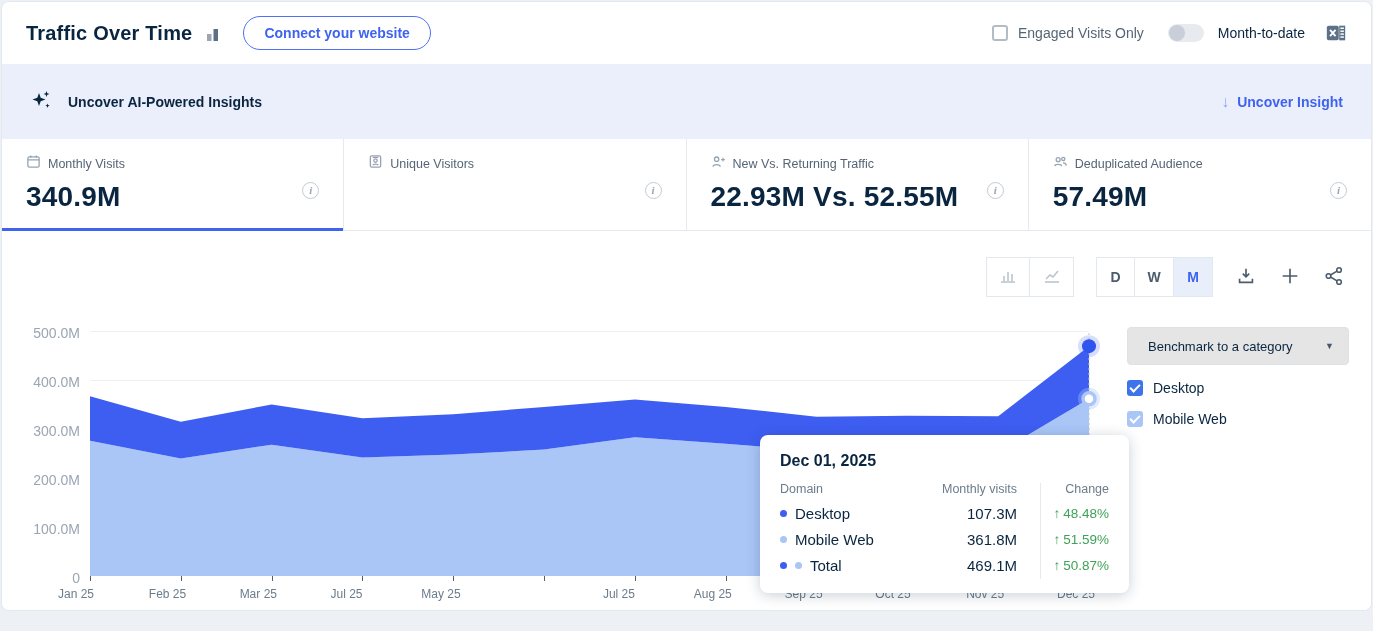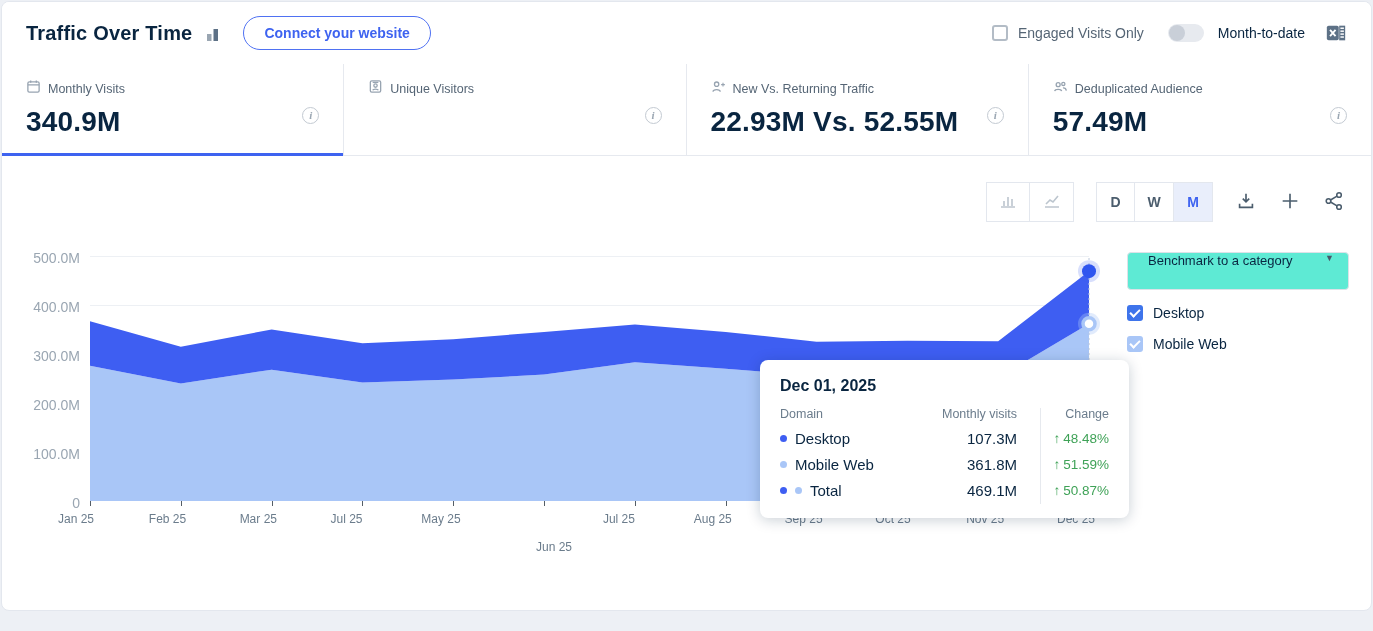--- a/index.html
+++ b/index.html
@@ -57,22 +57,22 @@
   .icon-btn { background:none; border:none; cursor:pointer; display:flex; padding:0; }
 
   .plot { position:absolute; left:88px; top:100px; width:999px; height:245px; border-bottom:1px solid #4a4f55; }
   .plot svg { position:absolute; left:0; top:0; overflow:visible; }
   .gridline { position:absolute; left:88px; width:999px; height:1px; background:#edf0f4; }
   .ylab { position:absolute; left:6px; width:72px; text-align:right; font-size:14px; color:#9aa6b2; }
   .xlab { position:absolute; top:356px; width:64px; text-align:left; font-size:12px; color:#6b7c8c; }
   .xtick { position:absolute; top:345px; width:1px; height:5px; background:#555e66; }
 
   .right-panel { position:absolute; left:1125px; top:96px; width:222px; }
-  .benchmark { width:100%; height:38px; border:1px solid #dde2e8; border-radius:4px; background:#5eead4;
-               display:flex; padding:0 14px 0 20px; cursor:pointer; }
+  .benchmark { width:100%; height:38px; border:1px solid #dde2e8; border-radius:4px; background:#e5e5e5;
+               display:flex; align-items:center; padding:0 14px 0 20px; cursor:pointer; }
   .benchmark-label { font-size:13px; color:#092540; flex:1; }
   .caret { font-size:9px; color:#49586a; }
   .legend-item { display:flex; align-items:center; gap:10px; margin-top:15px; cursor:pointer; }
   .cb { width:16px; height:16px; border-radius:3px; position:relative; }
   .cb:after { content:""; position:absolute; left:4.5px; top:1.5px; width:4px; height:8px;
               border:solid #fff; border-width:0 2px 2px 0; transform:rotate(45deg); }
   .legend-label { font-size:14px; color:#092540; }
 
   
   .tooltip { position:absolute; left:758px; top:204px; width:369px; min-height:158px; background:#fff;
@@ -120,20 +120,36 @@
                 <rect x="16.8" y="6" width="3.8" height="1.6"></rect>
                 <rect x="16.8" y="9.2" width="3.8" height="1.6"></rect>
                 <rect x="16.8" y="12.4" width="3.8" height="1.6"></rect>
                 <rect x="16.8" y="15.6" width="3.8" height="1.6"></rect>
               </g>
             </svg>
         </span>
       </div>
     </div>
 
+    <div class="ai-bar">
+      <div class="ai-left">
+        <span>
+          <svg width="24" height="24" viewBox="0 0 24 24" fill="#0a2540">
+              <path d="M9 5 L10.7 9.8 L15.5 11.5 L10.7 13.2 L9 18 L7.3 13.2 L2.5 11.5 L7.3 9.8 Z"></path>
+              <path d="M16.5 3 L17.3 5.2 L19.5 6 L17.3 6.8 L16.5 9 L15.7 6.8 L13.5 6 L15.7 5.2 Z"></path>
+              <path d="M17.5 15.5 L18.1 17.1 L19.7 17.7 L18.1 18.3 L17.5 19.9 L16.9 18.3 L15.3 17.7 L16.9 17.1 Z"></path>
+            </svg>
+        </span>
+        <span class="ai-text">Uncover AI-Powered Insights</span>
+      </div>
+      <div class="ai-right">
+        <span class="ai-arrow">↓</span>
+        <span class="ai-link">Uncover Insight</span>
+      </div>
+    </div>
 
     <div class="metrics">
       <div class="mcard active">
         <div class="mlabel-row">
           <span><svg width="15" height="15" viewBox="0 0 16 16" fill="none" stroke="#98a4b1" stroke-width="1.4">
                 <rect x="2" y="3" width="12" height="11" rx="1.5"></rect>
                 <path d="M2 6.2 H14 M5 1.5 V4 M11 1.5 V4"></path>
               </svg></span>
           <span class="mlabel">Monthly Visits</span>
         </div>

